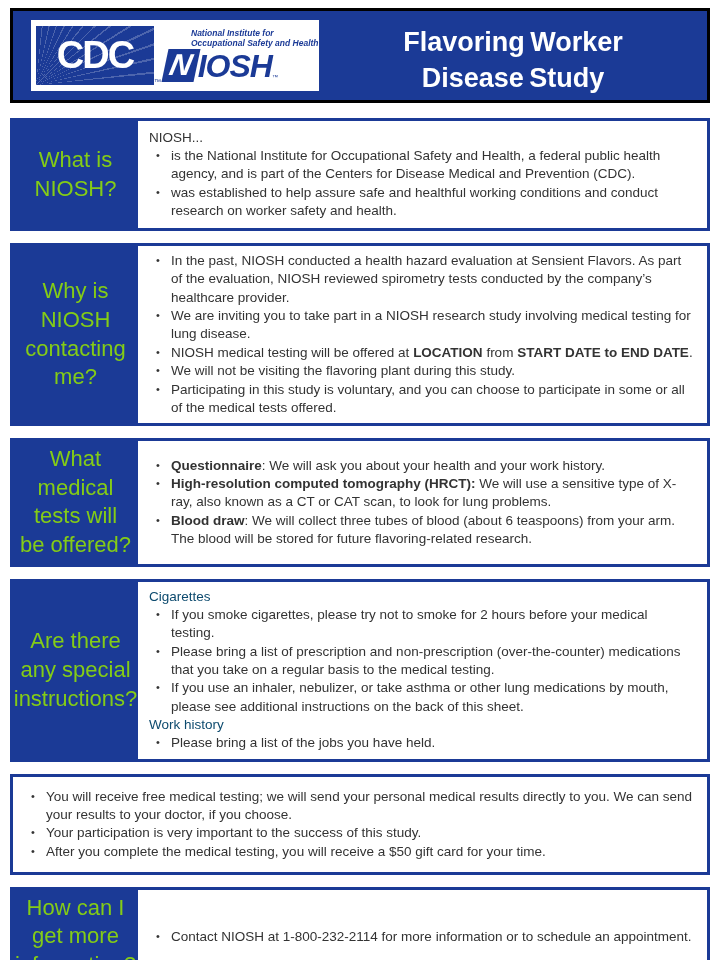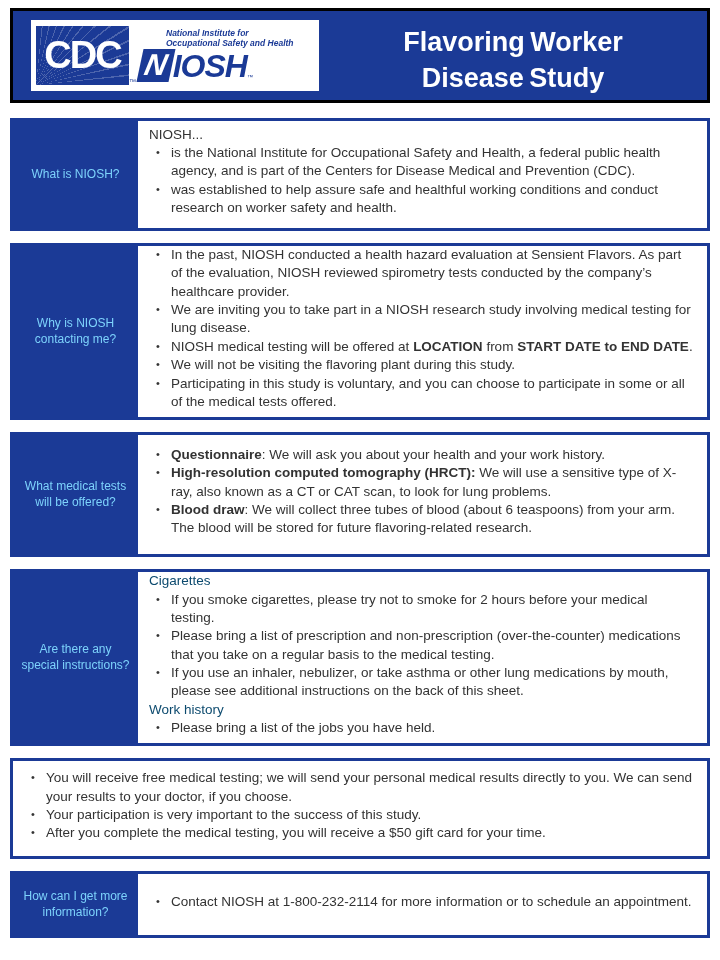--- a/index.html
+++ b/index.html
@@ -19,21 +19,21 @@
     background:#ffffff;
     width:288px;
     height:71px;
     margin-left:18px;
     display:flex;
     align-items:center;
     padding:0 5px;
     flex-shrink:0;
   }
   .cdc-box {
-    width:93px; height:59px;
+    width:118px; height:59px;
     background-color:#1B3A96;
     background-image:repeating-conic-gradient(from 255deg at 0% 100%,
       rgba(255,255,255,0.22) 0deg 1deg, transparent 1deg 6.5deg);
     display:flex; align-items:center; justify-content:center;
     flex-shrink:0;
   }
   .cdc-text { color:#ffffff; font-weight:bold; font-size:38px; letter-spacing:-2px; }
   .cdc-tm { color:#1B3A96; font-size:7px; align-self:flex-end; margin:0 2px 6px 0; }
   .niosh { display:flex; flex-direction:column; margin-left:2px; }
   .niosh-tagline {
@@ -62,29 +62,29 @@
     border:3px solid #1B3A96;
   }
   main section:nth-of-type(1){ min-height:113px; }
   main section:nth-of-type(2){ min-height:177px; }
   main section:nth-of-type(3){ min-height:125px; }
   main section:nth-of-type(4){ min-height:172px; }
   main section:nth-of-type(5){ min-height:101px; }
   main section:nth-of-type(6){ min-height:67px; }
   .row-label {
     width:125px; flex-shrink:0;
-    background:#1B3A96; color:#7dd3fc;
+    background:#1B3A96; color:#84cc16;
     display:flex; align-items:center; justify-content:center;
-    text-align:center; font-size:12px; line-height:1.3;
+    text-align:center; font-size:22px; line-height:1.3;
     padding:4px 7px;
   }
   .row-content {
     flex:1;
     display:flex; flex-direction:column; justify-content:center;
-    padding:0 14px 6px 11px;
+    padding:6px 14px 6px 11px;
     font-size:13.5px; color:#333333; line-height:1.36;
   }
   .intro { }
   .group-heading { color:#0c4a6e; font-weight:normal; }
   ul.bullets { list-style:none; }
   ul.bullets li { position:relative; padding-left:22px; }
   ul.bullets li::before {
     content:"•"; position:absolute; left:7px; top:1px; font-size:11px; color:#333333;
   }
 </style>

